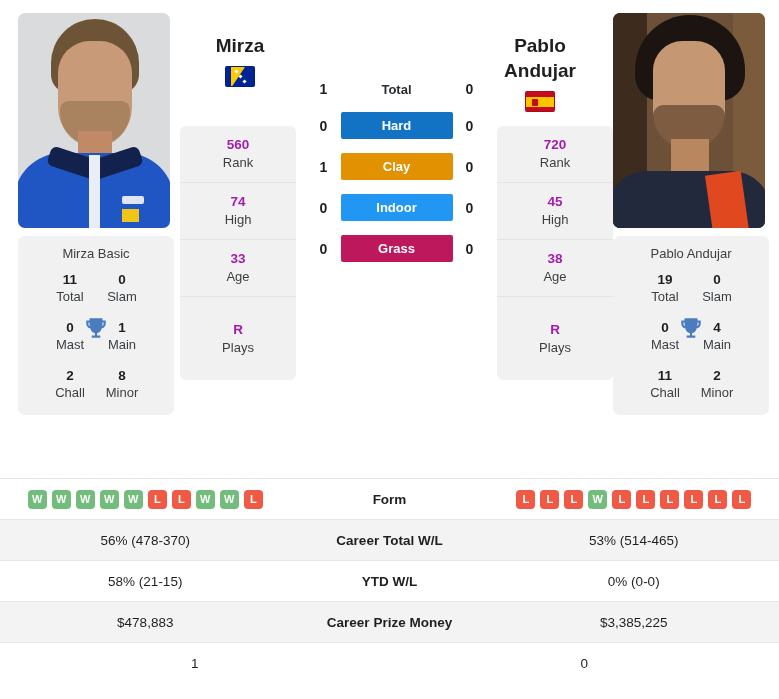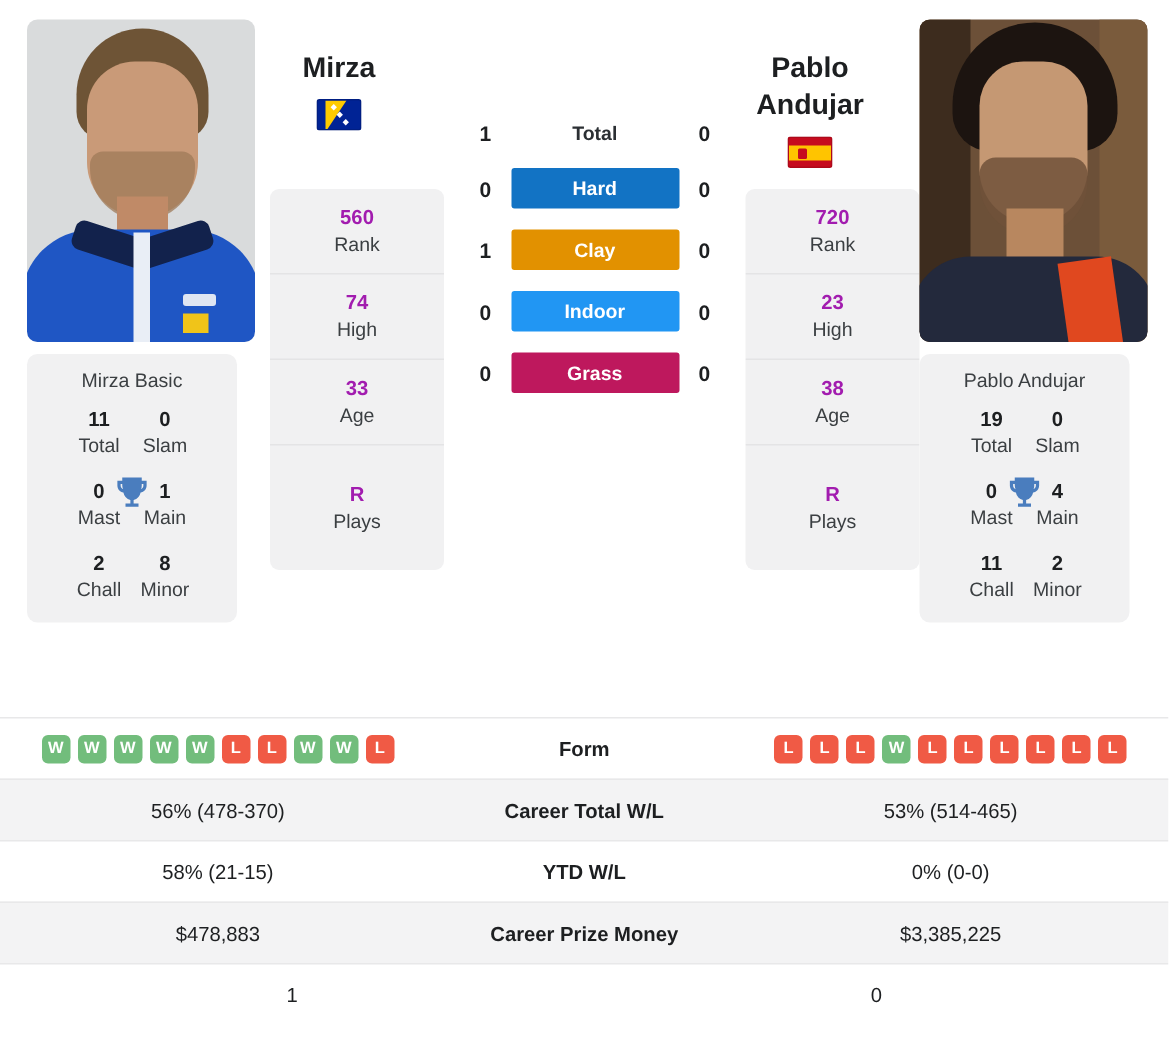--- a/index.html
+++ b/index.html
@@ -55,21 +55,21 @@
   .p2 .face  { left:40px; top:28px; width:72px; height:108px; background:#c59873; border-radius:36px 36px 44px 44px; }
   .p2 .beard { left:40px; top:92px; width:72px; height:52px; background:#705139; border-radius:12px 12px 40px 40px; opacity:.85; }
   .p2 .neck  { left:58px; top:126px; width:38px; height:44px; background:#b8875f; }
   .p2 .torso { left:-6px; top:158px; width:164px; height:62px; background:#23293c; border-radius:40px 40px 0 0; }
   .p2 .scarf { left:96px; top:160px; width:36px; height:60px; background:#e0481f; transform:rotate(-8deg); }
   .p2 .bgL   { left:0; top:0; width:34px; height:215px; background:#3d2c1e; }
   .p2 .bgR   { left:120px; top:0; width:32px; height:215px; background:#7a5b3c; }
 
   .career-card {
     margin-top: 8px;
-    width: 140px;
+    width: 156px;
     background: #f1f1f2;
     border-radius: 7px;
     padding: 10px 0 14px;
   }
   .career-name {
     text-align: center;
     font-size: 13px;
     color: #3b3f42;
     margin-bottom: 10px;
   }
@@ -327,21 +327,21 @@
         <div class="h2h-score">0</div>
       </div>
     </div>
 
     <div class="strip right">
       <div class="strip-cell">
         <div class="num">720</div>
         <div class="lbl">Rank</div>
       </div>
       <div class="strip-cell">
-        <div class="num">23</div>
+        <div class="num">45</div>
         <div class="lbl">High</div>
       </div>
       <div class="strip-cell">
         <div class="num">38</div>
         <div class="lbl">Age</div>
       </div>
       <div class="strip-cell">
         <div class="num">R</div>
         <div class="lbl">Plays</div>
       </div>
@@ -394,21 +394,21 @@
             <div class="cstat">
               <div class="num">2</div>
               <div class="lbl">Minor</div>
             </div>
           </div>
         </div>
       </div>
     </div>
   </div>
 
-  <div style="position:absolute;left:156px;top:33px;width:140px;text-align:center">
+  <div style="position:absolute;left:170px;top:33px;width:140px;text-align:center">
     <div class="pname">Mirza</div>
     <div class="flag flag-ba">
       <div class="tri"></div>
       <div class="star" style="left:9px;top:3px"></div>
       <div class="star" style="left:13px;top:8px"></div>
       <div class="star" style="left:17px;top:13px"></div>
     </div>
   </div>
   <div style="position:absolute;left:470px;top:33px;width:140px;text-align:center">
     <div class="pname">Pablo</div>

